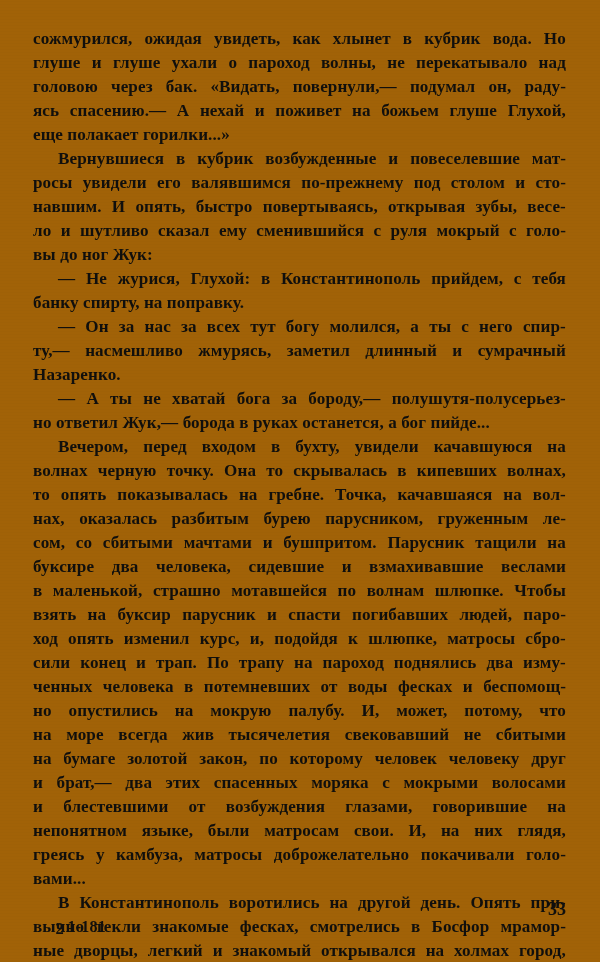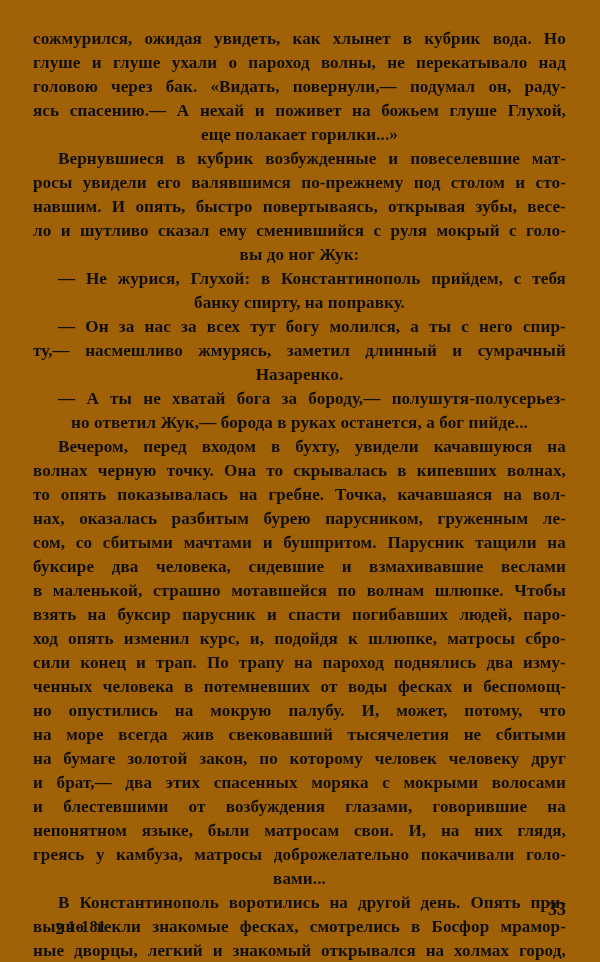--- a/index.html
+++ b/index.html
@@ -38,21 +38,21 @@
     font-size: 17.1px;
     line-height: 24px;
     height: 24px;
     white-space: pre;
     font-weight: 600;
     letter-spacing: 0.1px;
   }
   
   .ln.flush {
     display: block;
-    text-align: center;
+    text-align: left;
   }
   
   .ln.indent { text-indent: 0; padding-left: 25px; text-align: center; }
 
   .ln > span { display: inline-block; }
 
   
 
   
   .footer {
@@ -130,21 +130,21 @@
         <div class="ln"><span>то</span><span>опять</span><span>показывалась</span><span>на</span><span>гребне.</span><span>Точка,</span><span>качавшаяся</span><span>на</span><span>вол-</span></div>
         <div class="ln"><span>нах,</span><span>оказалась</span><span>разбитым</span><span>бурею</span><span>парусником,</span><span>груженным</span><span>ле-</span></div>
         <div class="ln"><span>сом,</span><span>со</span><span>сбитыми</span><span>мачтами</span><span>и</span><span>бушпритом.</span><span>Парусник</span><span>тащили</span><span>на</span></div>
         <div class="ln"><span>буксире</span><span>два</span><span>человека,</span><span>сидевшие</span><span>и</span><span>взмахивавшие</span><span>веслами</span></div>
         <div class="ln"><span>в</span><span>маленькой,</span><span>страшно</span><span>мотавшейся</span><span>по</span><span>волнам</span><span>шлюпке.</span><span>Чтобы</span></div>
         <div class="ln"><span>взять</span><span>на</span><span>буксир</span><span>парусник</span><span>и</span><span>спасти</span><span>погибавших</span><span>людей,</span><span>паро-</span></div>
         <div class="ln"><span>ход</span><span>опять</span><span>изменил</span><span>курс,</span><span>и,</span><span>подойдя</span><span>к</span><span>шлюпке,</span><span>матросы</span><span>сбро-</span></div>
         <div class="ln"><span>сили</span><span>конец</span><span>и</span><span>трап.</span><span>По</span><span>трапу</span><span>на</span><span>пароход</span><span>поднялись</span><span>два</span><span>изму-</span></div>
         <div class="ln"><span>ченных</span><span>человека</span><span>в</span><span>потемневших</span><span>от</span><span>воды</span><span>фесках</span><span>и</span><span>беспомощ-</span></div>
         <div class="ln"><span>но</span><span>опустились</span><span>на</span><span>мокрую</span><span>палубу.</span><span>И,</span><span>может,</span><span>потому,</span><span>что</span></div>
-        <div class="ln"><span>на</span><span>море</span><span>всегда</span><span>жив</span><span>свековавший</span><span>тысячелетия</span><span>не</span><span>сбитыми</span></div>
+        <div class="ln"><span>на</span><span>море</span><span>всегда</span><span>жив</span><span>тысячелетия</span><span>свековавший</span><span>не</span><span>сбитыми</span></div>
         <div class="ln"><span>на</span><span>бумаге</span><span>золотой</span><span>закон,</span><span>по</span><span>которому</span><span>человек</span><span>человеку</span><span>друг</span></div>
         <div class="ln"><span>и</span><span>брат,—</span><span>два</span><span>этих</span><span>спасенных</span><span>моряка</span><span>с</span><span>мокрыми</span><span>волосами</span></div>
         <div class="ln"><span>и</span><span>блестевшими</span><span>от</span><span>возбуждения</span><span>глазами,</span><span>говорившие</span><span>на</span></div>
         <div class="ln"><span>непонятном</span><span>языке,</span><span>были</span><span>матросам</span><span>свои.</span><span>И,</span><span>на</span><span>них</span><span>глядя,</span></div>
         <div class="ln"><span>греясь</span><span>у</span><span>камбуза,</span><span>матросы</span><span>доброжелательно</span><span>покачивали</span><span>голо-</span></div>
         <div class="ln flush">вами...</div>
       </div>
       <div>
         <div class="ln indent"><span>В</span><span>Константинополь</span><span>воротились</span><span>на</span><span>другой</span><span>день.</span><span>Опять</span><span>при-</span></div>
         <div class="ln"><span>вычно</span><span>текли</span><span>знакомые</span><span>фесках,</span><span>смотрелись</span><span>в</span><span>Босфор</span><span>мрамор-</span></div>

